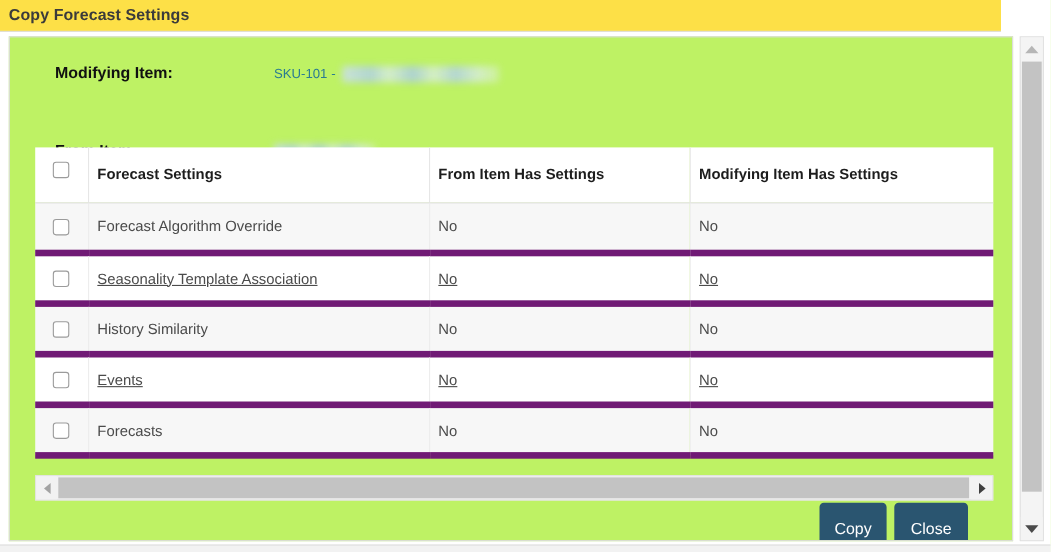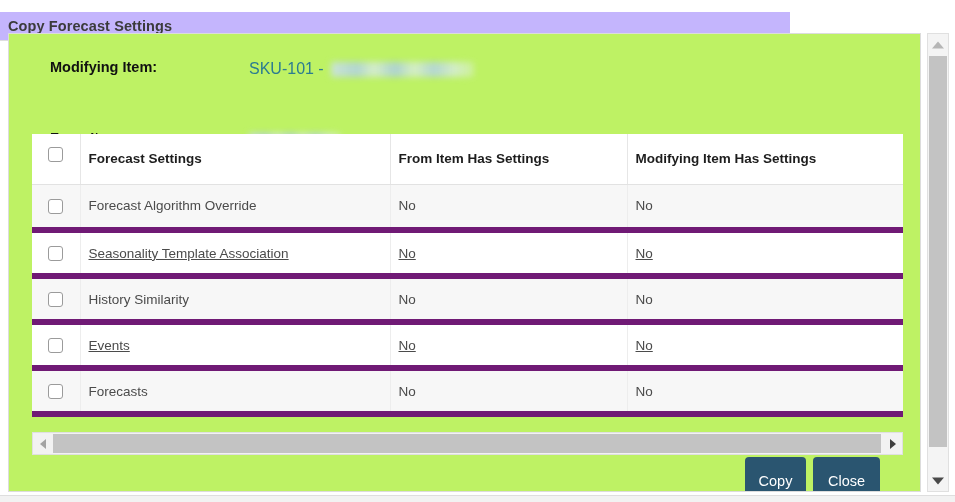--- a/index.html
+++ b/index.html
@@ -17,24 +17,24 @@
     position: absolute;
     left: 0; top: 0;
     width: 955px;
     height: 502px;
     background: #ffffff;
   }
 
   
   #titlebar {
     position: absolute;
-    left: 0; top: 12px;
-    width: 790px;
+    left: 0; top: 0;
+    width: 910px;
     height: 29px;
-    background: #c4b5fd;
+    background: #fde047;
     border-bottom: 1px solid #dedede;
   }
   #titlebar .title-text {
     position: absolute;
     left: 8px;
     top: 6px;
     font-size: 14.5px;
     font-weight: bold;
     color: #3b3b3b;
     letter-spacing: 0.1px;
@@ -69,21 +69,21 @@
     top: 0;
     font-size: 14.5px;
     font-weight: bold;
     color: #111111;
     white-space: nowrap;
   }
   .info-value {
     position: absolute;
     left: 240px;
     top: 1px;
-    font-size: 16px;
+    font-size: 12px;
     color: #2b7c91;
     white-space: nowrap;
   }
   .redact {
     display: inline-block;
     vertical-align: middle;
     border-radius: 2px;
     background: linear-gradient(90deg,
        rgba(205,226,232,0.85) 0%,
        rgba(176,210,219,0.9) 18%,

